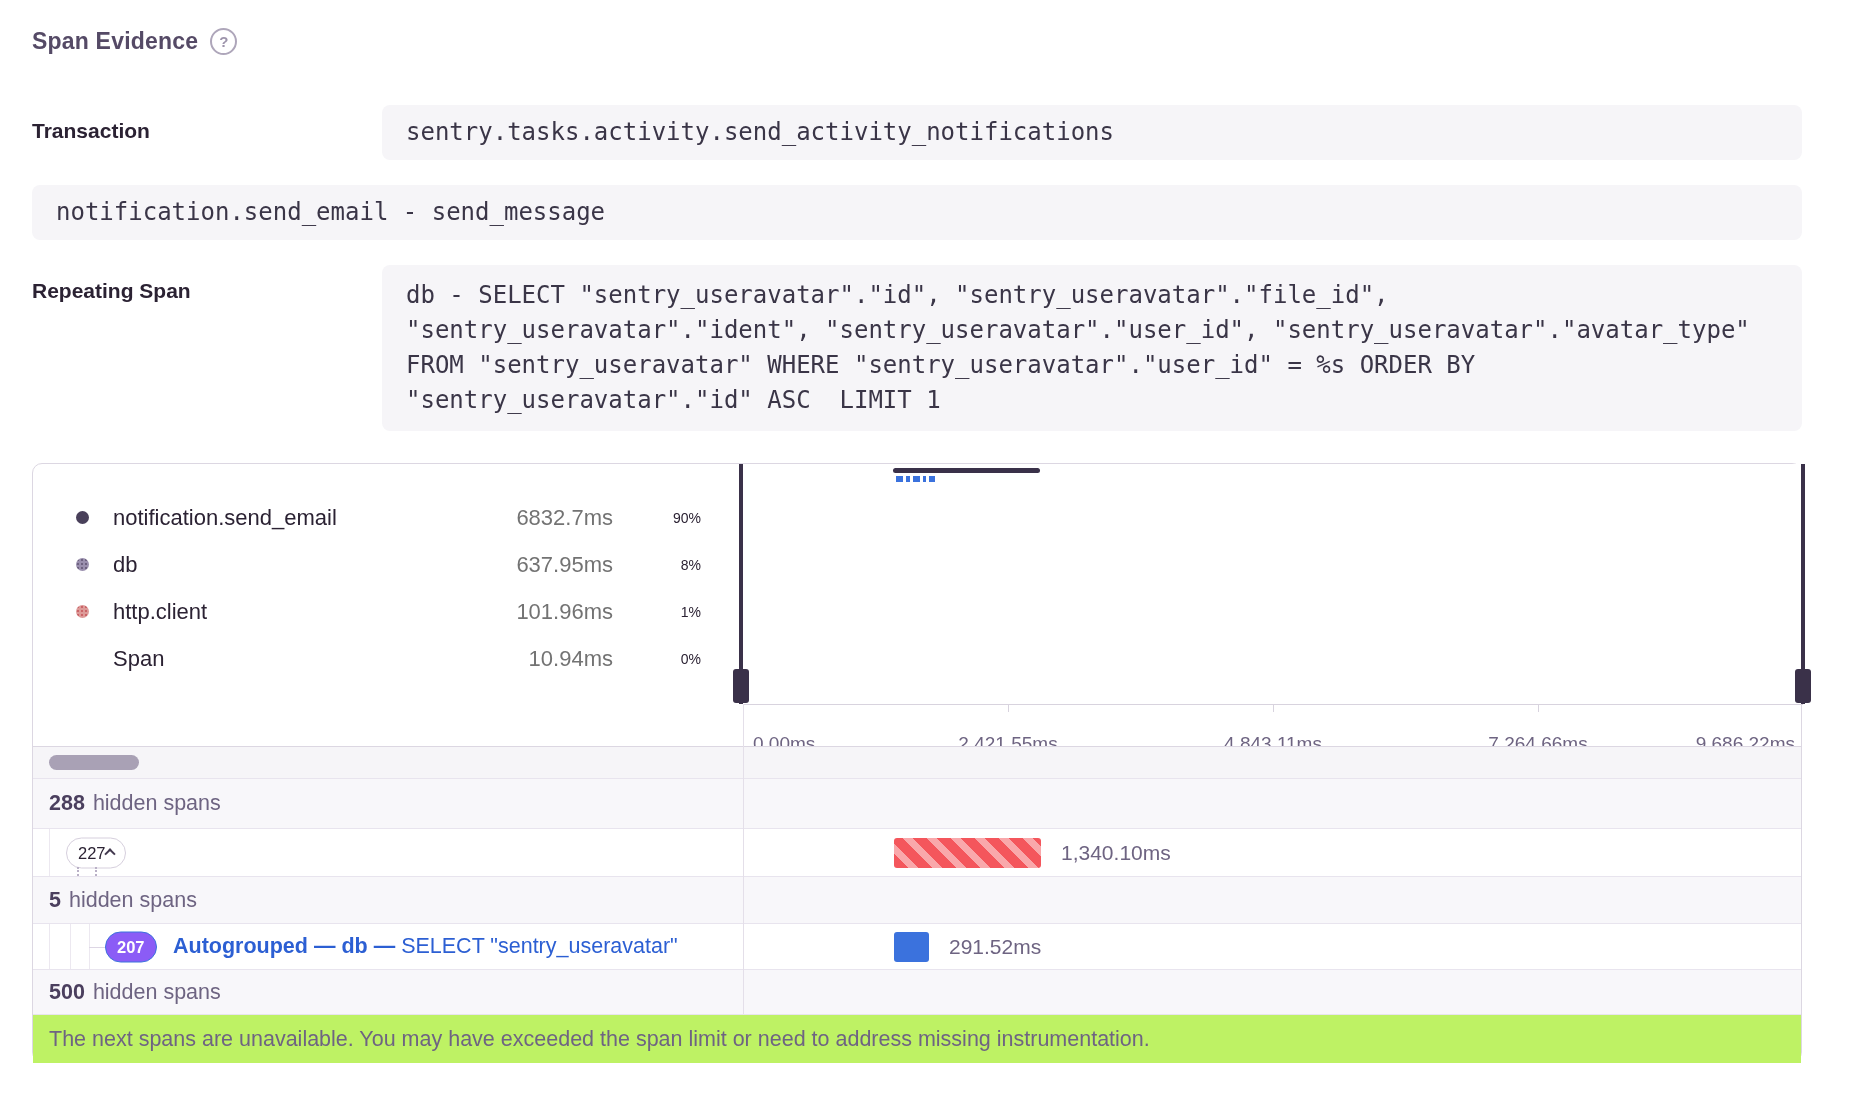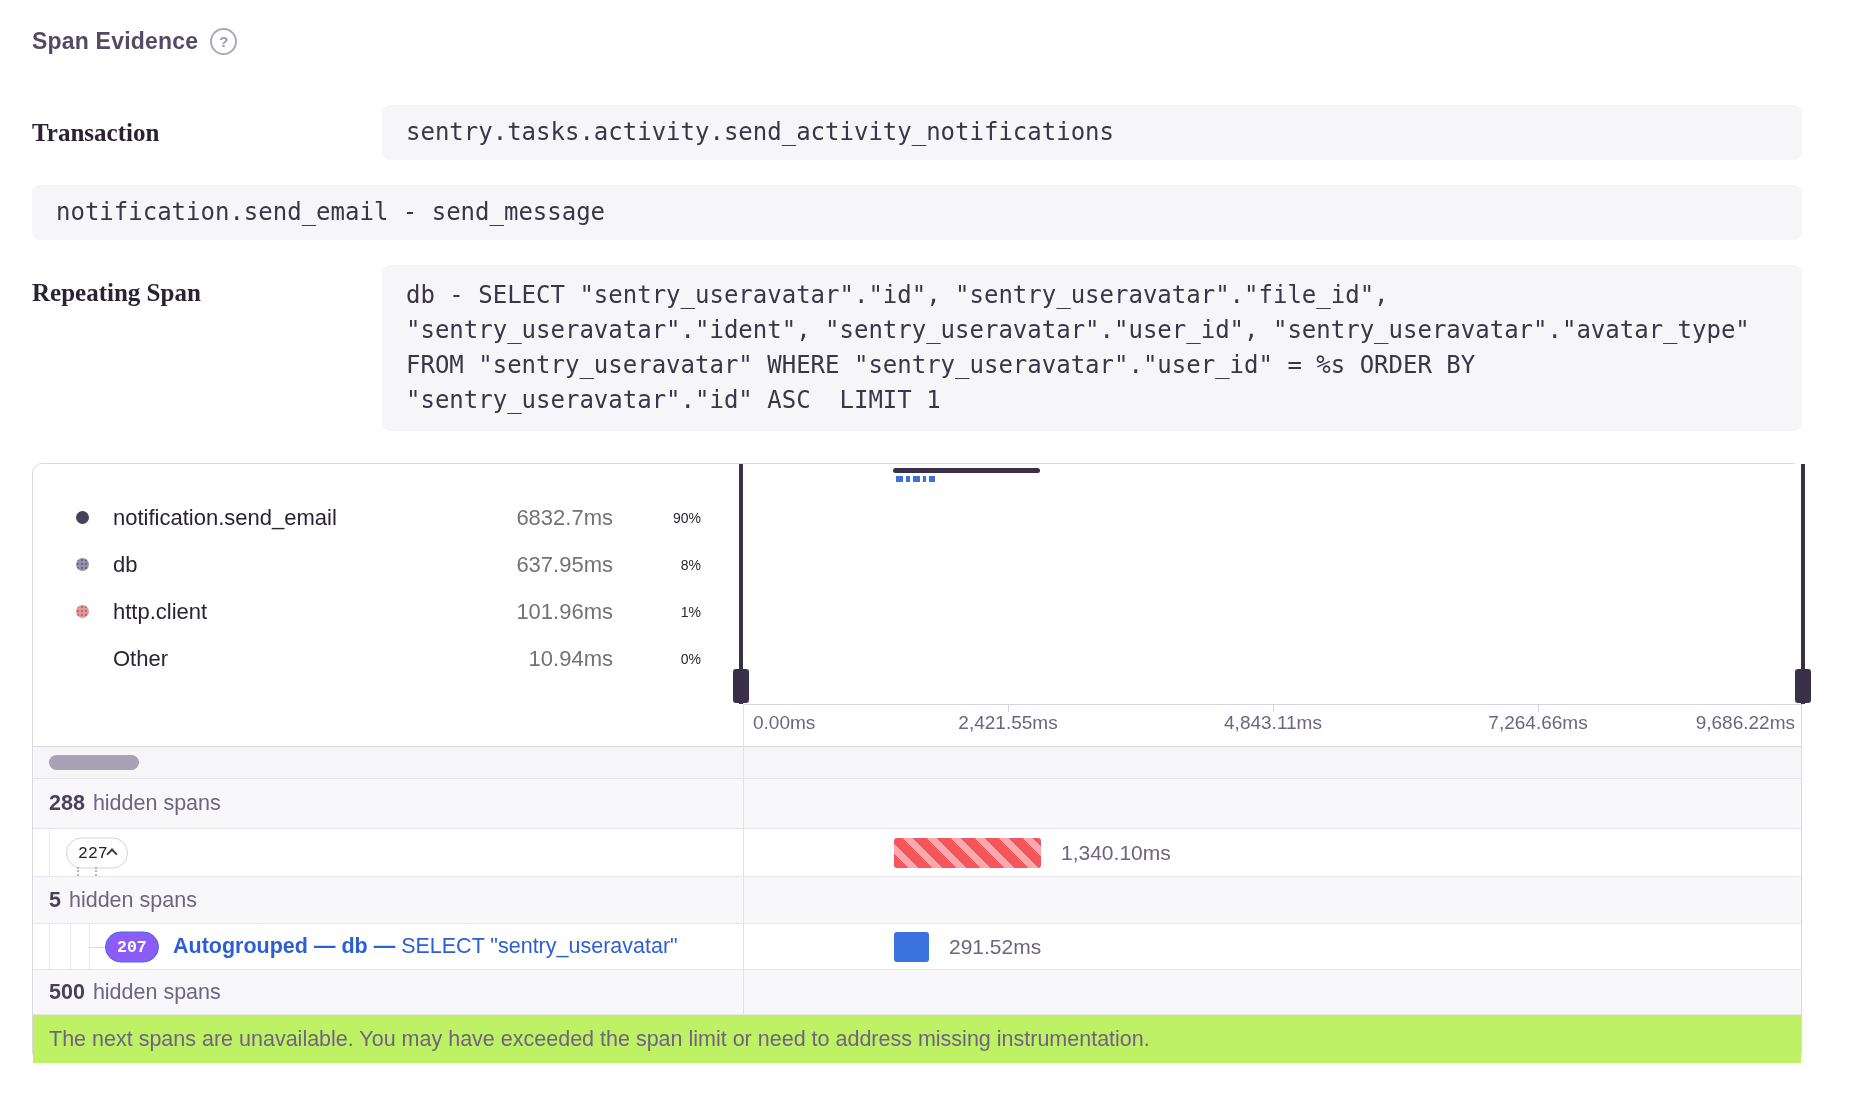--- a/index.html
+++ b/index.html
@@ -18,21 +18,21 @@
   .header h1 { font-size:23px; font-weight:bold; color:#554a66; letter-spacing:.2px; }
   .help-icon {
     width:27px; height:27px; border:2px solid #aea6ba; border-radius:50%;
     display:flex; align-items:center; justify-content:center;
     color:#9d94ab; font-size:15px; font-weight:bold; cursor:pointer;
   }
 
   
   .kv-area { position:absolute; left:32px; top:105px; width:1770px; }
   .kv-row { display:flex; align-items:flex-start; margin-bottom:25px; }
-  .kv-label { width:350px; flex:0 0 350px; font-size:25px; font-weight:bold; color:#2b2233; padding-top:14px;font-family:Liberation Serif, serif; }
+  .kv-label { width:350px; flex:0 0 350px; font-size:21px; font-weight:bold; color:#2b2233; padding-top:14px; }
   .kv-value {
     flex:1; background:#f6f5f8; border-radius:8px;
     font-size:24px; line-height:29px; color:#3a3547;
     padding:13px 24px; white-space:pre-wrap; word-break:normal; overflow-wrap:break-word;
   }
   .kv-value.multi { line-height:35px; }
 
   
   .panel {
     position:absolute; left:32px; top:463px; width:1770px; height:599px;
@@ -52,38 +52,38 @@
   
   .minimap { position:absolute; left:710px; top:0; width:1060px; height:240px; background:#fff; }
   .mm-span-bar { position:absolute; left:150px; top:4px; width:147px; height:5px; background:#3a3149; border-radius:2.5px; }
   .mm-dash { position:absolute; top:12px; height:6px; background:#3b72dd; }
   .mm-handle-line { position:absolute; top:0; width:4px; height:240px; background:#3a3149; }
   .mm-grip { position:absolute; top:205px; width:16px; height:34px; background:#3a3149; border-radius:3px; }
 
   
   .axis { position:absolute; left:710px; top:240px; width:1060px; height:42px; border-top:1px solid #d8d3de; }
   .axis-tick { position:absolute; top:0; width:1px; height:7px; background:#d8d3de; }
-  .axis-label { position:absolute; top:7px; font-size:19px; color:#6e6482; white-space:nowrap; }
+  .axis-label { position:absolute; top:28px; font-size:19px; color:#6e6482; white-space:nowrap; }
 
   
   .rows { position:relative; width:100%; }
   .row { position:relative; border-top:1px solid #e8e4ee; width:100%; }
   .row-scrollbar { height:32px; background:#f6f5f8; border-top:1px solid #dcd7e2; }
   .scroll-thumb { position:absolute; left:16px; top:8px; width:90px; height:15px; border-radius:8px; background:#a9a1b5; cursor:pointer; }
   .row-hidden { height:50px; background:#f8f7fa; display:flex; align-items:center; padding-left:16px; font-size:21.5px; color:#6e6482; cursor:pointer; }
   .row-hidden b { font-weight:bold; color:#4b3f5e; margin-right:8px; }
   .row-span { background:#fff; }
   .row-span .left-cell { position:absolute; left:0; top:0; bottom:0; width:710px; overflow:hidden; display:flex; align-items:center; }
   .row-span .right-cell { position:absolute; left:710px; top:0; bottom:0; right:0; }
   .tree-line { position:absolute; top:0; bottom:0; width:1px; background:#ece8f0; }
   .tree-h { position:absolute; height:1px; background:#ddd6e4; top:50%; }
   .badge {
     position:absolute; height:31px; top:50%; transform:translateY(-50%);
     display:flex; align-items:center; justify-content:center; 
-    border-radius:16px; font-size:16.5px; cursor:pointer; padding:0 11px;font-family:Liberation Mono, monospace;
+    border-radius:16px; font-size:16.5px; cursor:pointer; padding:0 11px;
   }
   .badge.outline { background:#fff; border:1.5px solid #d6cfdd; color:#2b2233; }
   .badge.filled { background:#8b5cf6; border:1.5px solid #3b72dd; color:#fff; font-weight:bold; }
   .chevron-up { width:8px; height:8px; border-top:2px solid #43394f; border-right:2px solid #43394f; transform:rotate(-45deg) translate(-1px,1px); }
   .dot-connector { position:absolute; bottom:0; height:9px; border-left:2px dotted #b9b0c6; }
   .span-title { font-size:21.5px; white-space:nowrap; }
   .span-title .b { font-weight:bold; }
   .row-email { height:48px; }
   .row-autogroup { height:46px; }
   .row-email .span-title { position:absolute; left:112px; color:#2b2233; }
@@ -138,21 +138,21 @@
         <span class="legend-pct">8%</span>
       </div>
       <div class="legend-row">
         <span class="legend-dot" style="background:radial-gradient(circle, rgba(190,62,70,.6) 28%, transparent 30%) 0 0/4px 4px, #dd9a98"></span>
         <span class="legend-op">http.client</span>
         <span class="legend-time">101.96ms</span>
         <span class="legend-pct">1%</span>
       </div>
       <div class="legend-row">
         <span class="legend-dot none"></span>
-        <span class="legend-op">Other</span>
+        <span class="legend-op">Span</span>
         <span class="legend-time">10.94ms</span>
         <span class="legend-pct">0%</span>
       </div>
     </div>
 
     <div class="minimap">
       <div class="mm-span-bar"></div>
       <div class="mm-dash" style="left:153px;width:7px"></div>
       <div class="mm-dash" style="left:163px;width:4px"></div>
       <div class="mm-dash" style="left:170px;width:7px"></div>

